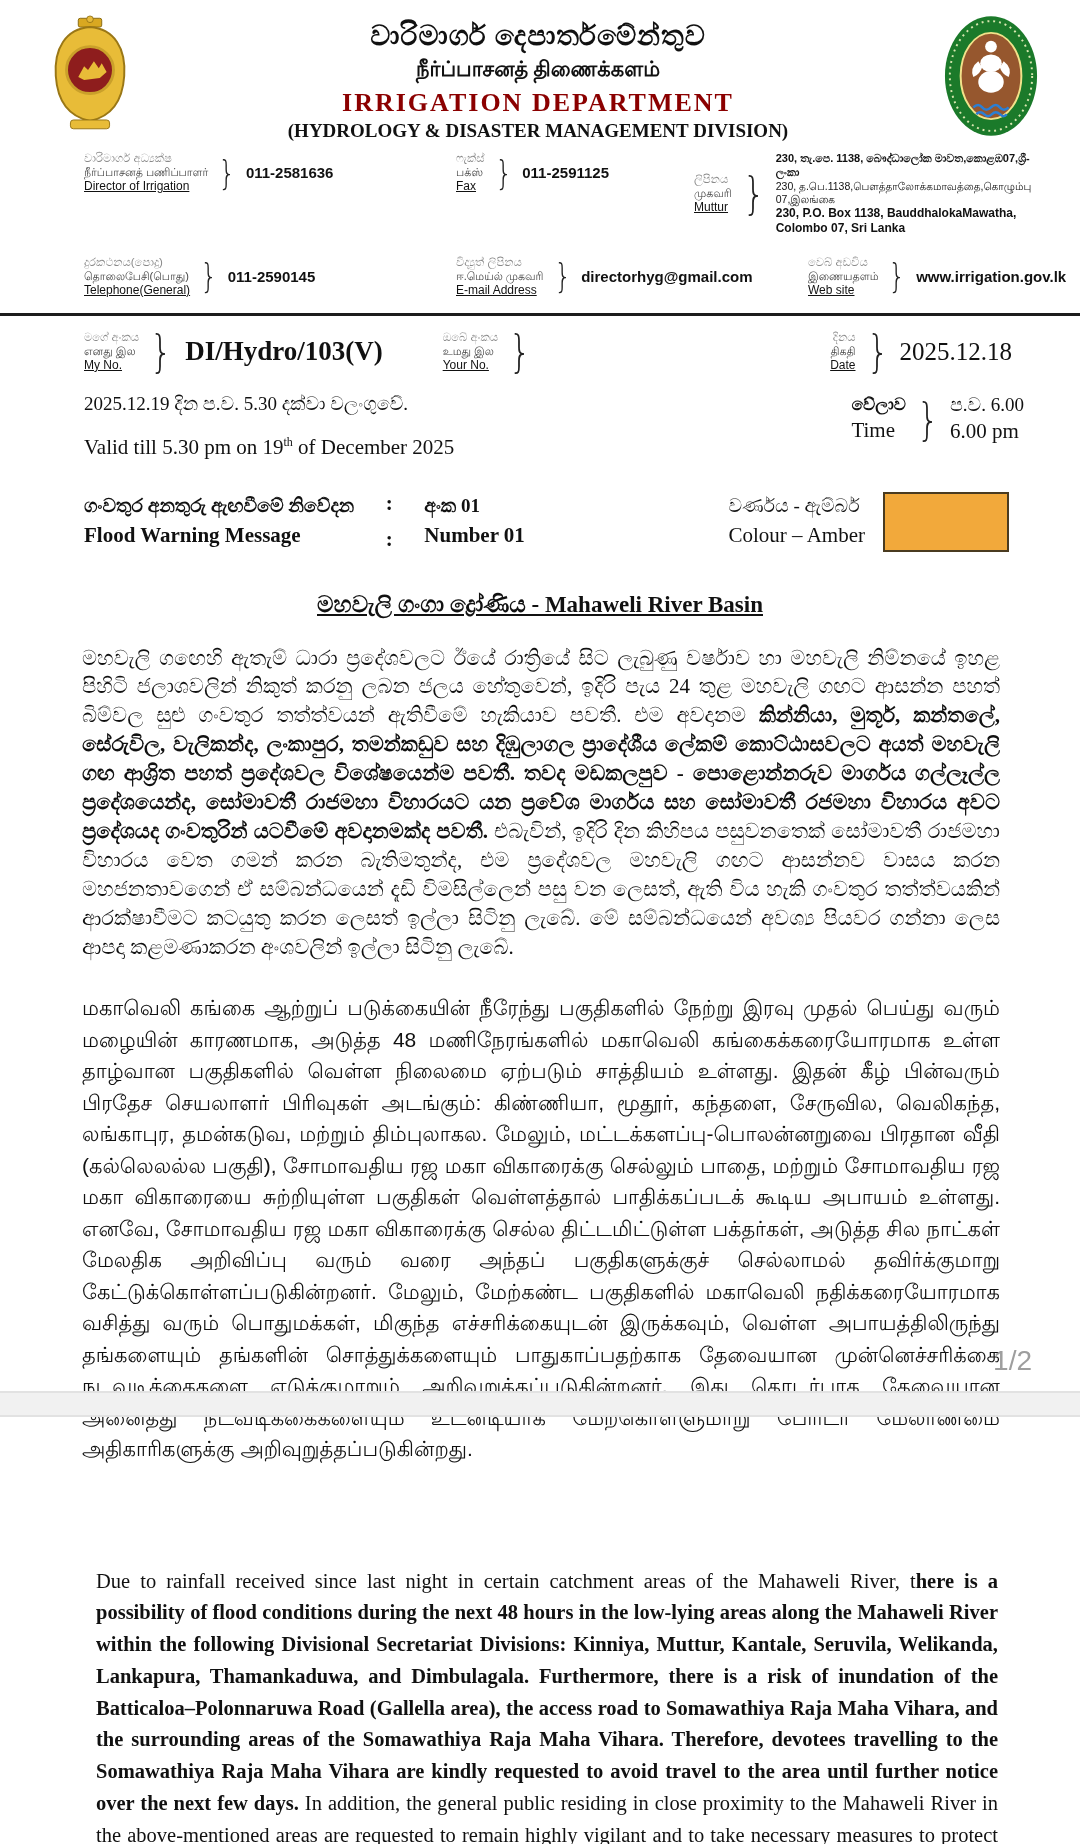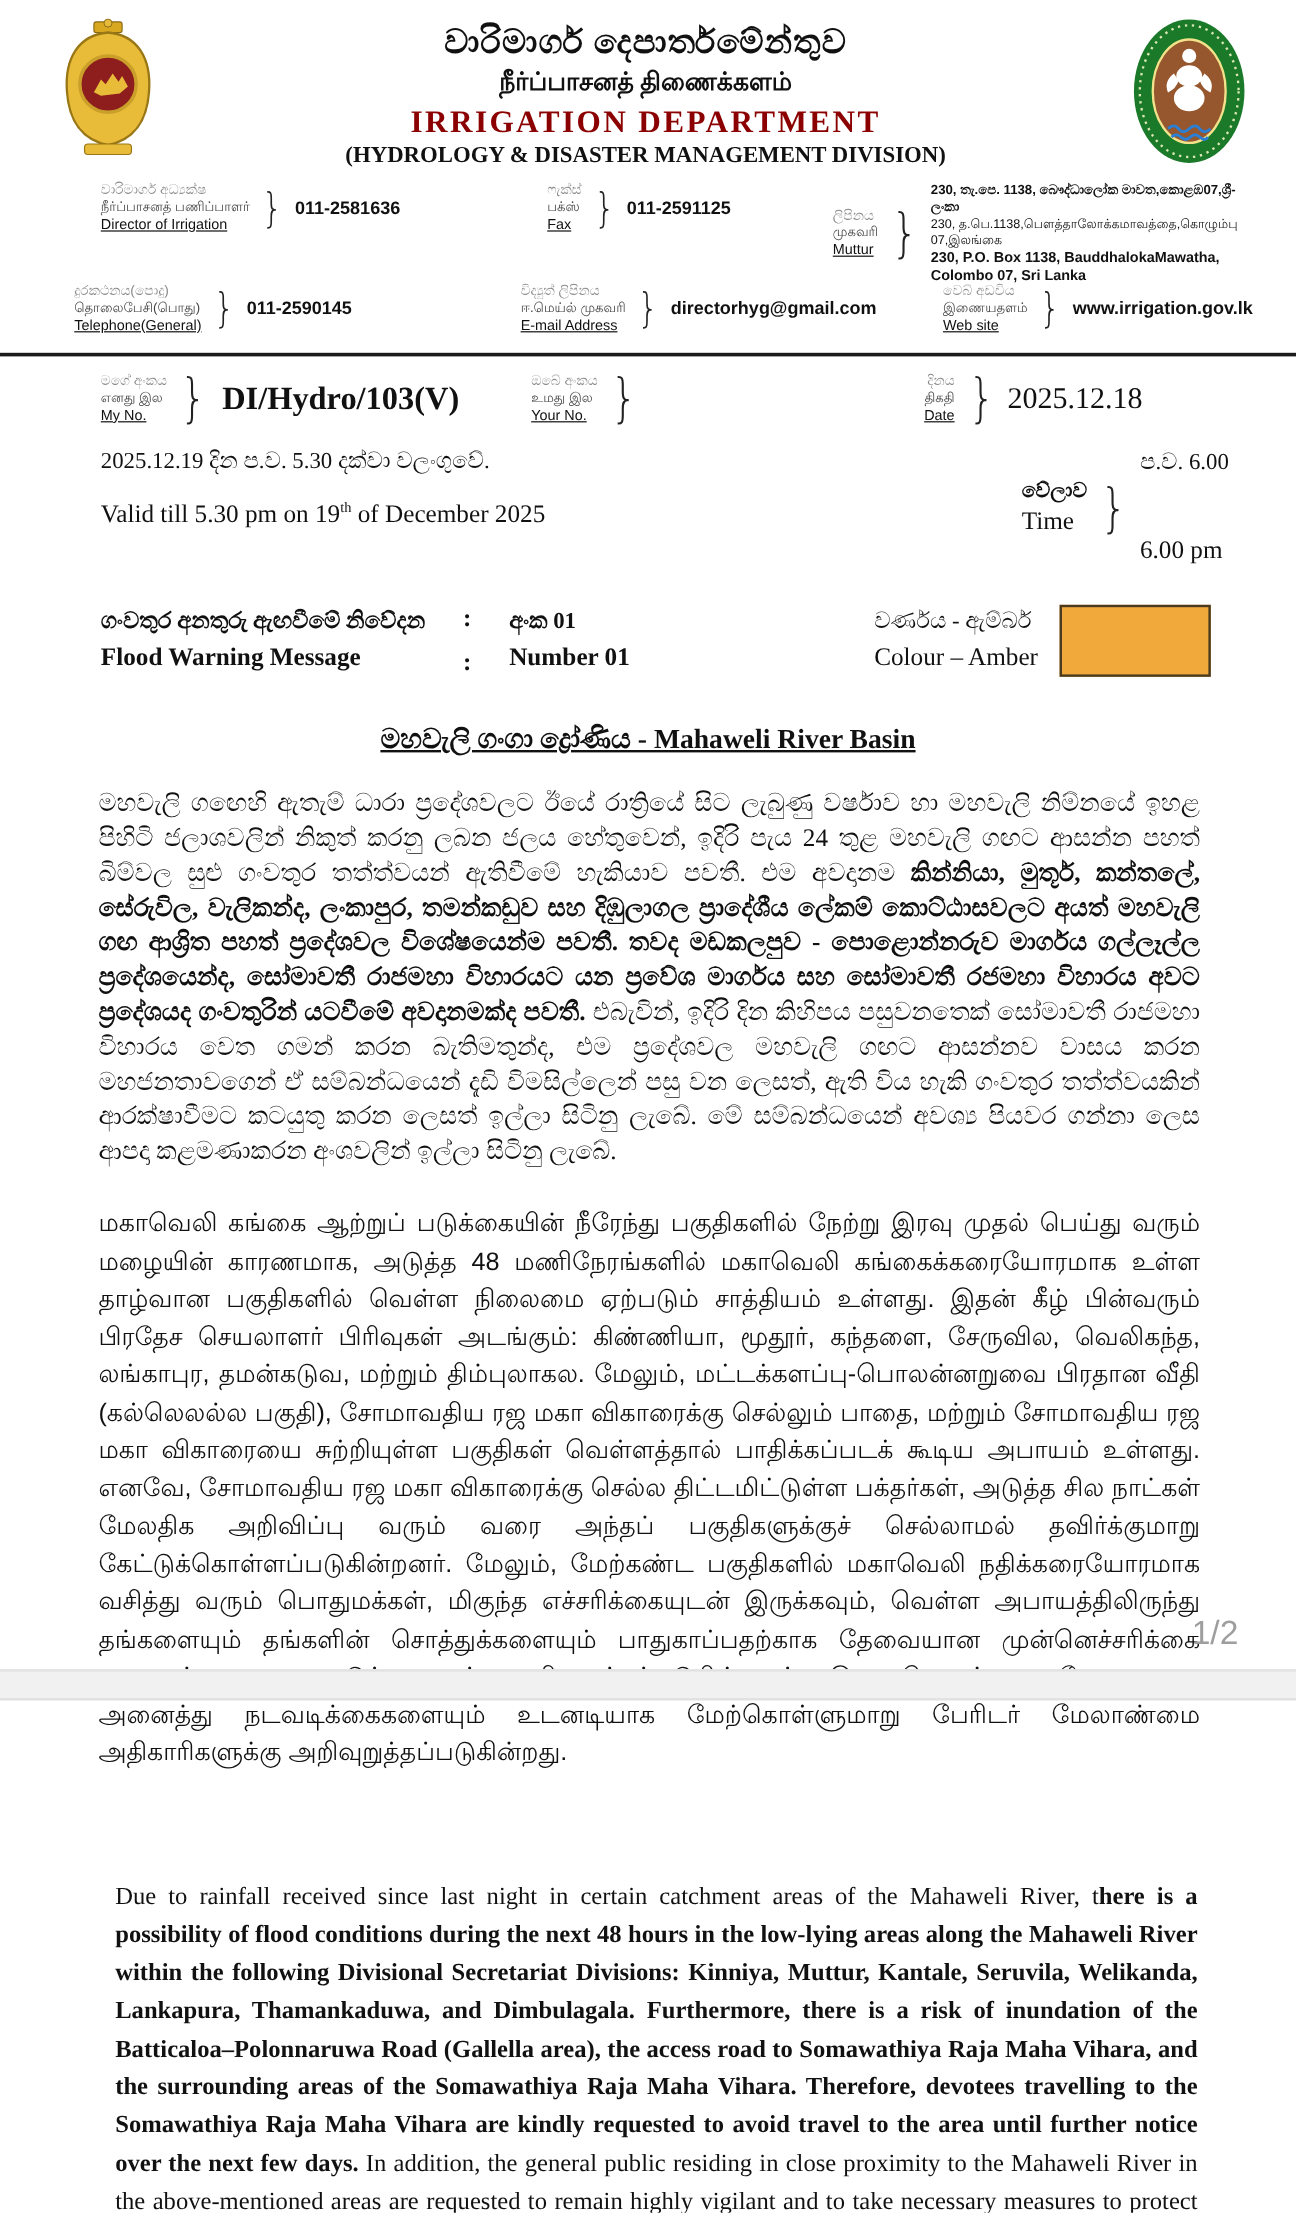--- a/index.html
+++ b/index.html
@@ -13,21 +13,21 @@
   .emblem{flex:0 0 auto;}
   .head-center{flex:1 1 auto;text-align:center;padding-top:6px;}
   .head-si{font-size:28px;font-weight:bold;letter-spacing:1px;}
   .head-ta{font-size:21px;font-weight:bold;margin-top:4px;}
   .head-en{font-size:26px;font-weight:bold;letter-spacing:2px;color:#8b0000;margin-top:4px;}
   .head-sub{font-size:19px;font-weight:bold;margin-top:2px;}
 
   
   .contact-row{display:flex;align-items:flex-start;padding:0 36px 0 84px;}
   .contact-row.r1{margin-top:10px;}
-  .contact-row.r2{justify-content:flex-end;}
+  .contact-row.r2{margin-top:20px;}
   .cgroup{display:flex;align-items:center;}
   .clabel{font-family:"Liberation Sans","DejaVu Sans",sans-serif;line-height:1.2;}
   .clabel .si{font-size:11.5px;color:#8a8a8a;}
   .clabel .ta{font-size:11px;color:#444;}
   .clabel .en{font-size:12px;color:#111;text-decoration:underline;}
   .brace{font-family:"DejaVu Sans",sans-serif;font-size:34px;font-weight:200;color:#222;
          margin:0 8px;transform:scaleX(.8);}
   .brace.big{font-size:44px;}
   .cvalue{font-family:"Liberation Sans","DejaVu Sans",sans-serif;font-size:15px;font-weight:600;}
   .addr-lines{font-family:"Liberation Sans","DejaVu Sans",sans-serif;line-height:1.25;}
@@ -52,21 +52,21 @@
   .valid-row{display:flex;align-items:flex-start;padding:16px 56px 0 84px;}
   .valid-si{font-size:19px;font-family:Liberation Serif, serif;}
   .valid-en{font-size:21px;margin-top:20px;text-align:right;}
   .valid-en sup{font-size:12px;}
   .time-group{margin-left:auto;display:flex;align-items:center;}
   .time-labels{text-align:left;line-height:1.3;}
   .time-labels .si{font-size:17px;font-weight:bold;}
   .time-labels .en{font-size:21px;}
   .time-values{line-height:1.3;}
   .time-values .si{font-size:19px;}
-  .time-values .en{font-size:21px;margin-top:46px;}
+  .time-values .en{font-size:21px;}
 
   
   .warn-row{display:flex;align-items:center;padding:26px 71px 0 84px;}
   .warn-label .si{font-size:19px;font-weight:bold;}
   .warn-label .en{font-size:21px;font-weight:bold;margin-top:6px;}
   .warn-colon{width:70px;text-align:center;font-size:21px;font-weight:bold;line-height:1.7;}
   .warn-number .si{font-size:19px;font-weight:bold;}
   .warn-number .en{font-size:21px;font-weight:bold;margin-top:6px;}
   .warn-colour{margin-left:auto;text-align:left;}
   .warn-colour .si{font-size:19px;}
@@ -204,21 +204,21 @@
   <div class="cgroup" style="margin-left:60px;">
     <div class="clabel">
       <div class="si">ඔබේ අංකය</div>
       <div class="ta">உமது இல</div>
       <div class="en">Your No.</div>
     </div>
     <div class="brace big">}</div>
     <div class="myno-value"></div>
   </div>
   <div class="ref-spacer"></div>
-  <div class="cgroup" style="margin-right:88px;">
+  <div class="cgroup" style="margin-right:28px;">
     <div class="clabel" style="text-align:right;">
       <div class="si">දිනය</div>
       <div class="ta">திகதி</div>
       <div class="en">Date</div>
     </div>
     <div class="brace big">}</div>
     <div class="date-value">2025.12.18</div>
   </div>
 </div>
 

